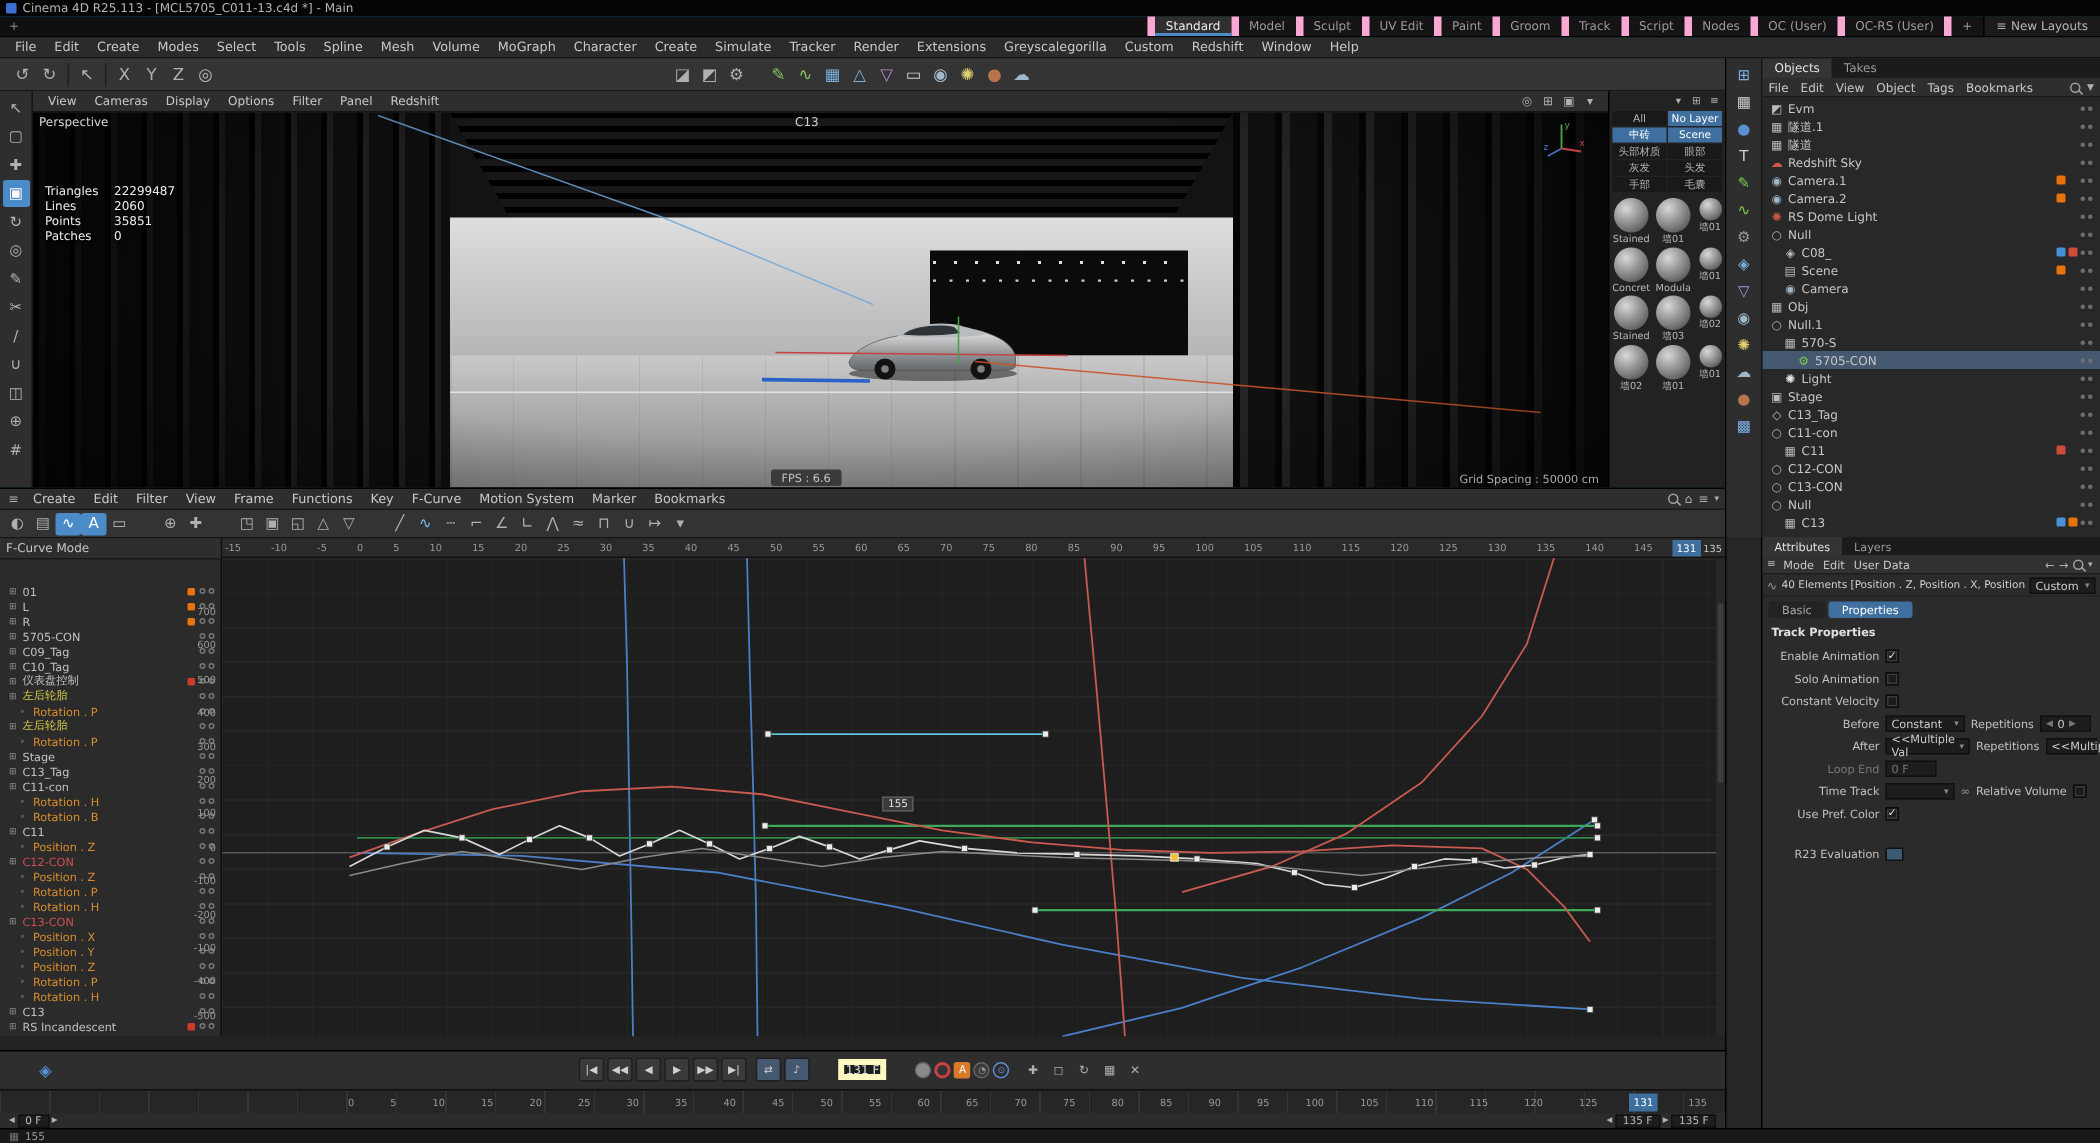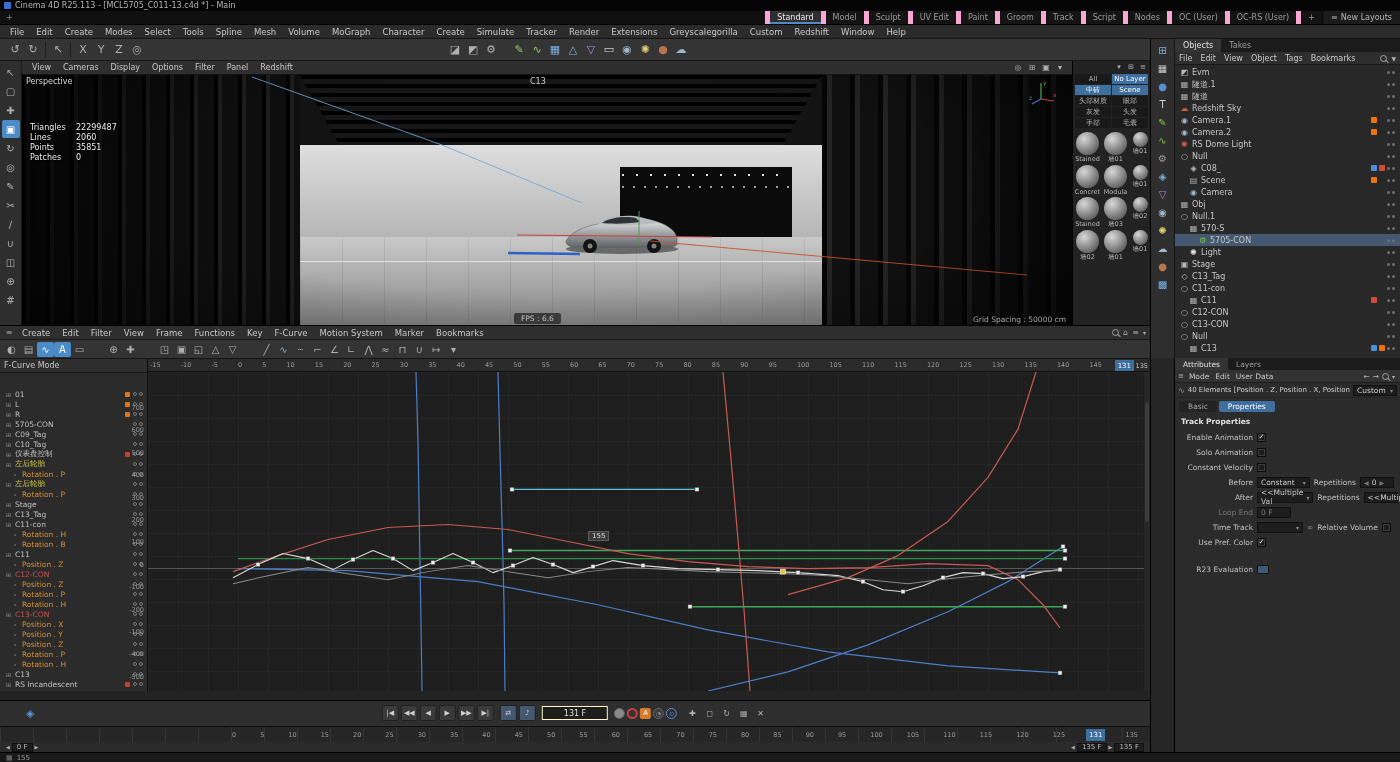--- a/index.html
+++ b/index.html
@@ -126,21 +126,21 @@
 .fc-tooltip{position:absolute;left:440px;top:159px;height:10px;background:#3a3a3a;border:1px solid #5a5a5a;color:#e0e0e0;font-size:7px;display:flex;align-items:center;padding:0 3px;z-index:4}
 .tl-scroll{position:absolute;right:0;top:13px;bottom:0;width:6px;background:#272727}
 .tl-scroll i{display:block;margin:30px 1px;height:120px;background:#3c3c3c;border-radius:2px}
 .tl-status{height:10px;display:flex;align-items:center;padding-left:4px;font-size:7.5px;color:#a8a8a8;background:#262626;border-top:1px solid #141414}
 
 .playbar{position:absolute;left:0;top:700px;width:1150px;height:26px;background:#2e2e2e;border-top:1px solid #000}
 .pb-marker{position:absolute;left:26px;top:6px;color:#5a8fd4;font-size:11px}
 .pb-center{position:absolute;left:50%;top:4px;transform:translateX(-50%);display:flex;align-items:center;gap:2px}
 .pb-btn{min-width:17px;height:16px;padding:0 2px;background:#3a3a3a;border:1px solid #1f1f1f;border-radius:2px;font-size:7px;color:#cfcfcf;display:flex;align-items:center;justify-content:center}
 .pb-btn.on{background:#44596f}
-.pb-field{height:14px;background:#1d1d1d;border:1px solid #fef9c3;padding:0 21px;display:flex;align-items:center;font-size:8px;color:#e0e0e0;margin:0 4px}
+.pb-field{height:14px;background:#1d1d1d;border:4px solid #fef9c3;padding:0 1px;display:flex;align-items:center;font-size:8px;color:#e0e0e0;margin:0 17px}
 .circ{width:11px;height:11px;border-radius:50%;border:1px solid #666;font-size:6px;display:flex;align-items:center;justify-content:center;color:#999}
 .c-gray{background:#8a8a8a;color:#8a8a8a}
 .c-red{border:2px solid #c84040;background:#333;color:#333}
 .c-dark{background:#3a3a3a}
 .c-blue{border-color:#5a8fd4;color:#5a8fd4}
 .badgeA{width:11px;height:11px;border-radius:2px;background:#d87a2a;color:#fff;font-size:7px;display:flex;align-items:center;justify-content:center}
 .pb-mini{width:15px;height:14px;font-size:8px;border-radius:2px}
 
 .timeruler{position:absolute;left:0;top:726px;width:1150px;height:16px;background:#262626;border-top:1px solid #0f0f0f;
 background-image:repeating-linear-gradient(90deg,#343434 0 1px,transparent 1px 33px)}

